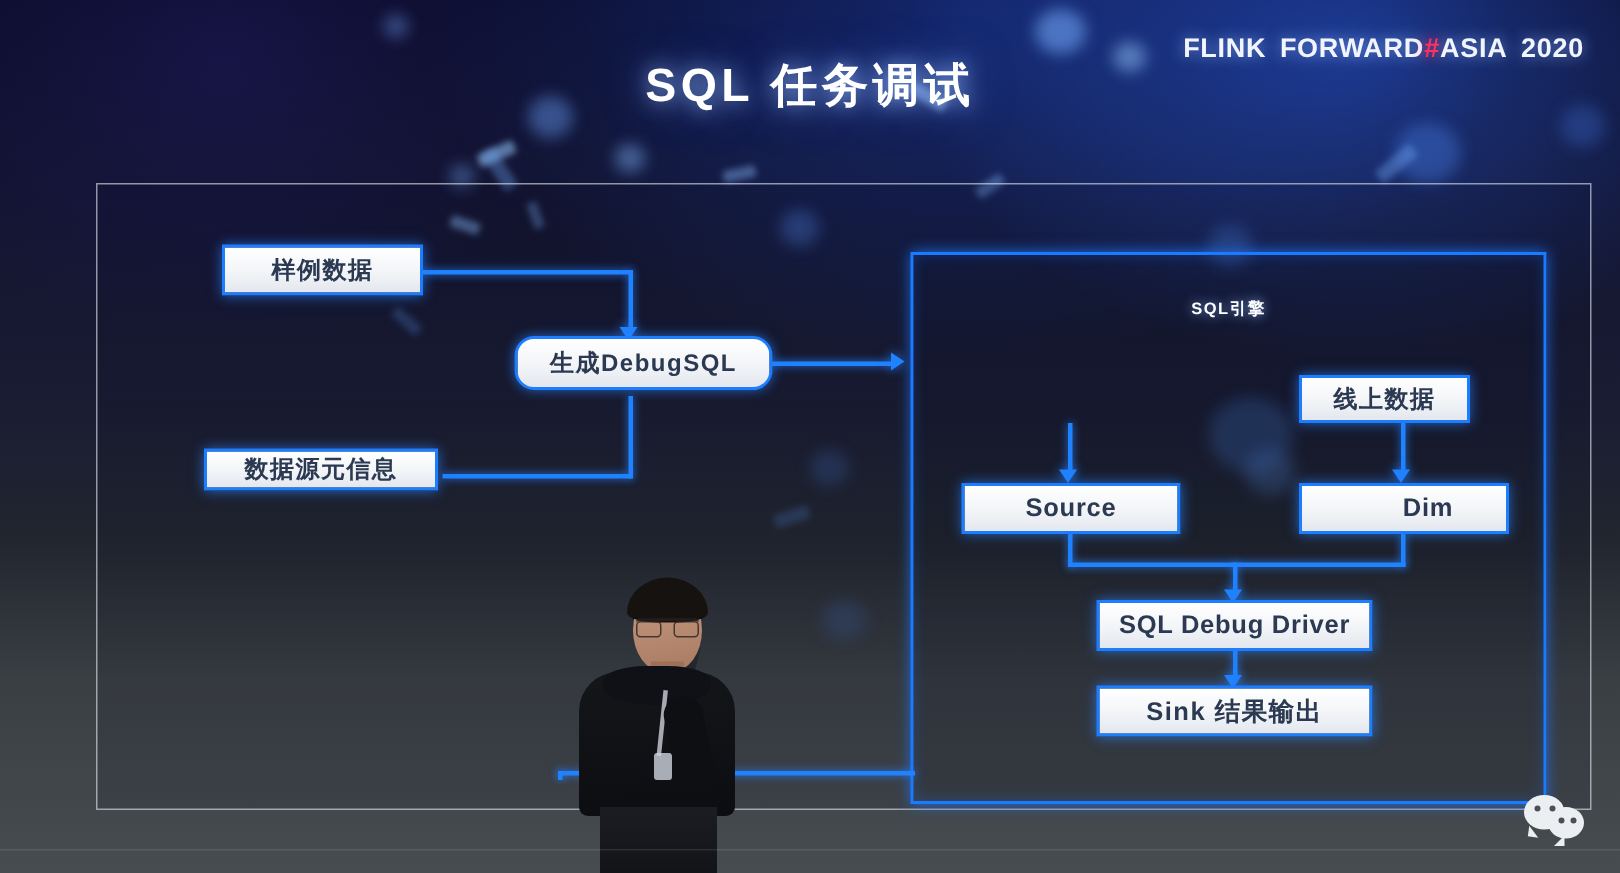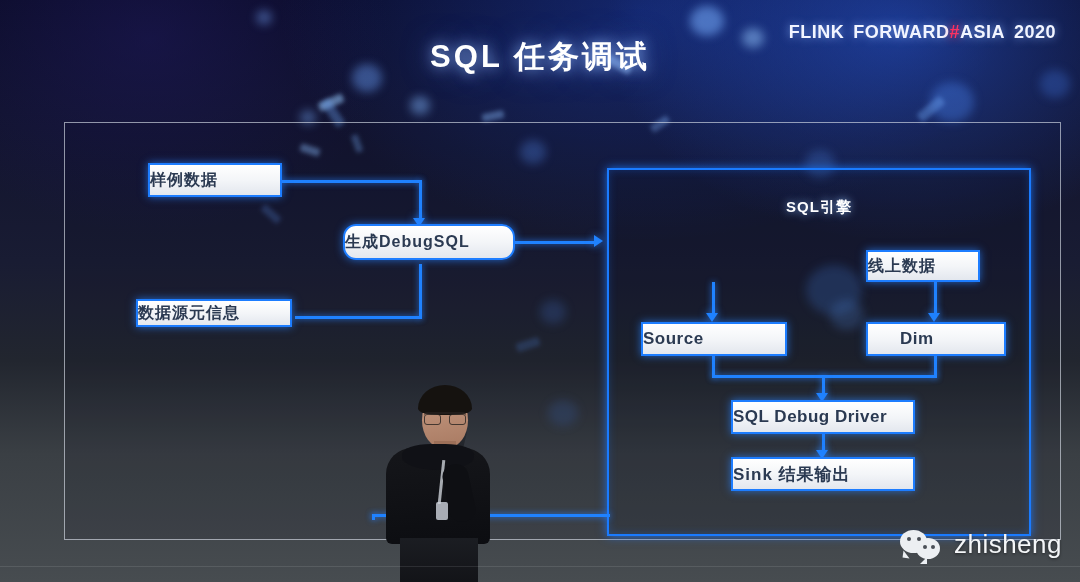--- a/index.html
+++ b/index.html
@@ -76,36 +76,36 @@
     width: 424px; height: 368px;
     border: 2px solid #1a7bff;
     box-shadow: 0 0 9px rgba(30,120,255,0.85), inset 0 0 9px rgba(30,120,255,0.28);
     background: rgba(10,16,32,0.12);
   }
   #sql-engine-title {
     position: absolute;
     left: 607px; top: 198px;
     width: 424px;
     text-align: center;
-    font-size: 15px;
+    font-size: 11px;
     font-weight: bold;
     color: #ffffff;
     letter-spacing: 1px;
     text-shadow: 0 0 8px rgba(140,190,255,0.8);
   }
 
   
   .node {
     position: absolute;
     background: linear-gradient(180deg,#ffffff 0%,#f3f5f8 52%,#e3e7ee 100%);
     border: 2px solid #1d7dff;
     color: #2b3a52;
     display: flex;
     align-items: center;
-    justify-content: flex-start;
+    justify-content: center;
     font-weight: bold;
     box-shadow: 0 0 8px rgba(40,130,255,0.72);
     white-space: nowrap;
   }
   .node.cn { font-size: 16px; letter-spacing: 1px; }
   .node.en { font-size: 17px; letter-spacing: 0.5px; }
 
   
   .conn {
     position: absolute;
@@ -350,16 +350,15 @@
 
   <div id="watermark">
     <div class="wechat-ico">
       <div class="b1"></div>
       <div class="b2"></div>
       <i style="left:7px;top:7px;"></i>
       <i style="left:17px;top:7px;"></i>
       <i style="left:23px;top:15px;"></i>
       <i style="left:31px;top:15px;"></i>
     </div>
-    <div class="wm-text">zhisheng</div>
   </div>
 
 </div>
 
 </body></html>

